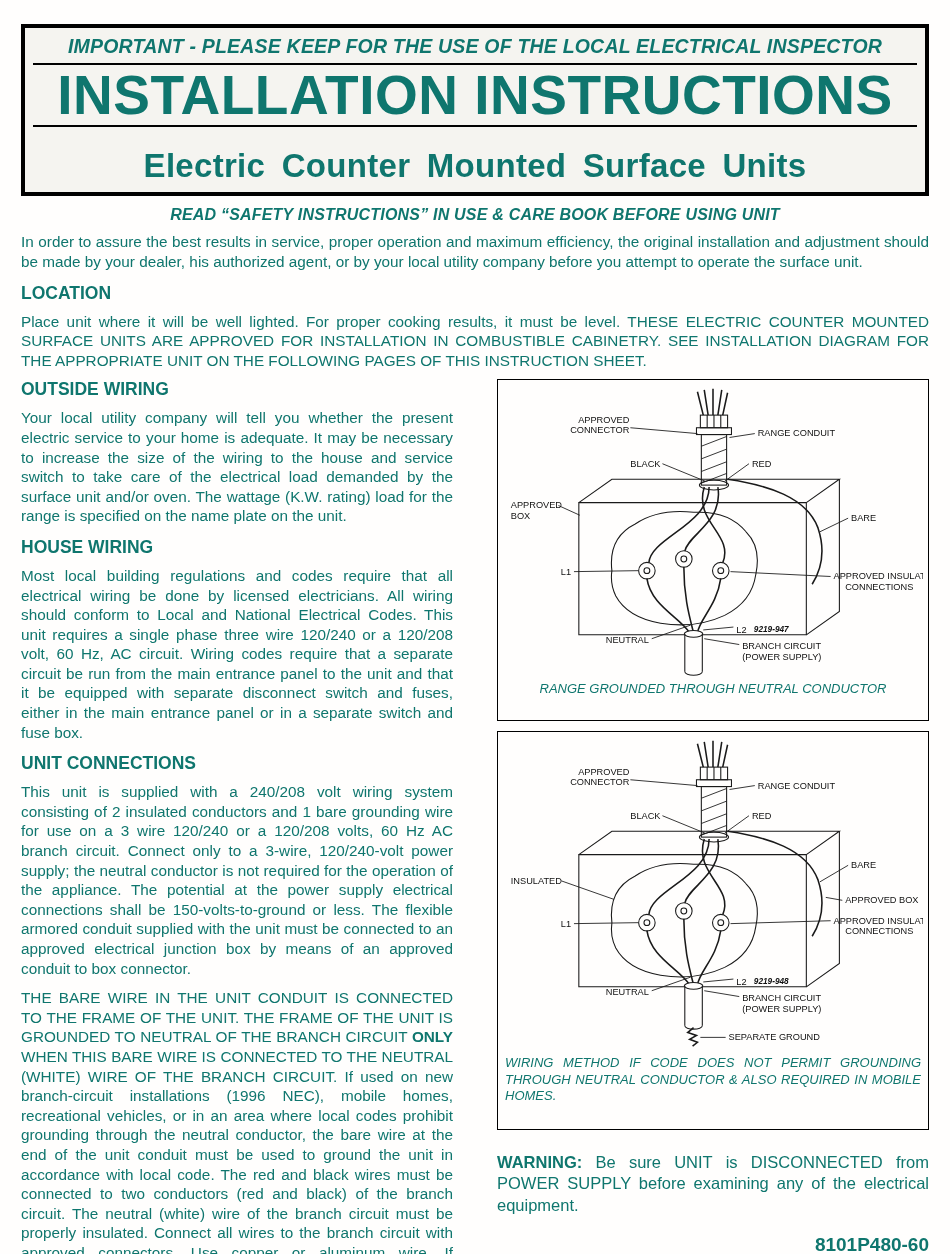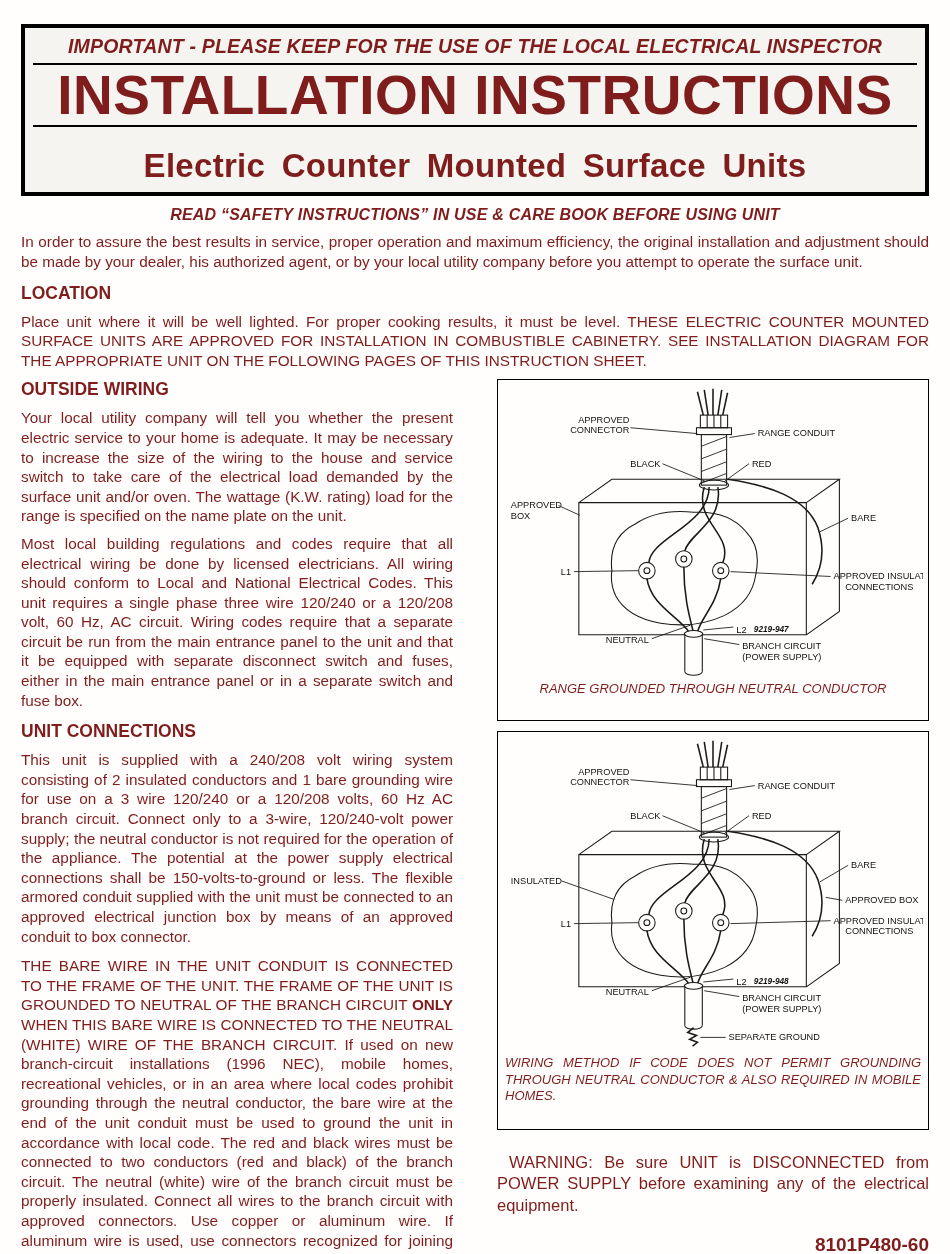--- a/index.html
+++ b/index.html
@@ -1,19 +1,19 @@
 <!DOCTYPE html>
 <html><head>
 <meta charset="utf-8">
 <style>
   * { margin:0; padding:0; box-sizing:border-box; }
   html,body { background:#ffffff; }
   .page {
     width:950px; height:1254px; margin:0 auto; background:#fffefd;
-    font-family:"Liberation Sans", sans-serif; color:#7f1d1d;
+    font-family:"Liberation Sans", sans-serif; color:#0f766e;
     padding:24px 21px 0 21px; overflow:hidden; position:relative;
   }
   
   .title-box {
     border:4px solid #000; background:#f5f4f0; text-align:center;
     padding:5px 8px 7px 8px;
   }
   .title-notice {
     font-size:19.5px; font-weight:bold; font-style:italic;
     border-bottom:2px solid #000; padding:2px 0 5px 0; letter-spacing:0.2px;
@@ -43,21 +43,21 @@
   .dline  { stroke:#1a1a1a; stroke-width:1.1; fill:none; }
   .dwire  { stroke:#1a1a1a; stroke-width:1.6; fill:none; }
   .dlead  { stroke:#1a1a1a; stroke-width:0.9; fill:none; }
   .dfill  { fill:#fffefd; stroke:#1a1a1a; stroke-width:1.1; }
   .dsvg text { font-family:"Liberation Sans", sans-serif; font-size:9.5px; fill:#101010; }
   .dsvg text.figno { font-size:8.5px; font-style:italic; font-weight:bold; }
   .caption-center { text-align:center; font-style:italic; font-size:13px; padding:5px 0 2px 0; }
   .caption-left { text-align:justify; font-style:italic; font-size:13px; line-height:16.5px; padding:4px 2px 2px 2px; }
   
   .warning { font-size:16.5px; line-height:21.5px; text-align:justify; margin-top:22px; }
-  .warning .wlabel { font-weight:normal;margin-left:12px; }
+  .warning .wlabel { font-weight:bold; }
   .footer { text-align:right; margin-top:18px; }
   .part-no { font-weight:bold; font-size:19px; }
   .date { font-size:14px; margin-top:1px; }
 </style>
 </head>
 <body>
 
 <div class="page">
 
   <div class="title-box">
@@ -72,20 +72,21 @@
 
   <div class="section-h">LOCATION</div>
   <div class="body-text">Place unit where it will be well lighted. For proper cooking results, it must be level. THESE ELECTRIC COUNTER MOUNTED SURFACE UNITS ARE APPROVED FOR INSTALLATION IN COMBUSTIBLE CABINETRY. SEE INSTALLATION DIAGRAM FOR THE APPROPRIATE UNIT ON THE FOLLOWING PAGES OF THIS INSTRUCTION SHEET.</div>
 
   <div class="columns">
 
     <div class="col-left">
       <div class="section-h first">OUTSIDE WIRING</div>
       <div class="body-text">Your local utility company will tell you whether the present electric service to your home is adequate. It may be necessary to increase the size of the wiring to the house and service switch to take care of the electrical load demanded by the surface unit and/or oven. The wattage (K.W. rating) load for the range is specified on the name plate on the unit.</div>
 
+      <div class="section-h">HOUSE WIRING</div>
       <div class="body-text">Most local building regulations and codes require that all electrical wiring be done by licensed electricians. All wiring should conform to Local and National Electrical Codes. This unit requires a single phase three wire 120/240 or a 120/208 volt, 60 Hz, AC circuit. Wiring codes require that a separate circuit be run from the main entrance panel to the unit and that it be equipped with separate disconnect switch and fuses, either in the main entrance panel or in a separate switch and fuse box.</div>
 
       <div class="section-h">UNIT CONNECTIONS</div>
       <div class="body-text">This unit is supplied with a 240/208 volt wiring system consisting of 2 insulated conductors and 1 bare grounding wire for use on a 3 wire 120/240 or a 120/208 volts, 60 Hz AC branch circuit. Connect only to a 3-wire, 120/240-volt power supply; the neutral conductor is not required for the operation of the appliance. The potential at the power supply electrical connections shall be 150-volts-to-ground or less. The flexible armored conduit supplied with the unit must be connected to an approved electrical junction box by means of an approved conduit to box connector.</div>
       <div class="body-text para-gap"><span>THE BARE WIRE IN THE UNIT CONDUIT IS CONNECTED TO THE FRAME OF THE UNIT. THE FRAME OF THE UNIT IS GROUNDED TO NEUTRAL OF THE BRANCH CIRCUIT </span><b>ONLY</b><span> WHEN THIS BARE WIRE IS CONNECTED TO THE NEUTRAL (WHITE) WIRE OF THE BRANCH CIRCUIT. If used on new branch-circuit installations (1996 NEC), mobile homes, recreational vehicles, or in an area where local codes prohibit grounding through the neutral conductor, the bare wire at the end of the unit conduit must be used to ground the unit in accordance with local code. The red and black wires must be connected to two conductors (red and black) of the branch circuit. The neutral (white) wire of the branch circuit must be properly insulated. Connect all wires to the branch circuit with approved connectors. Use copper or aluminum wire. If aluminum wire is used, use connectors recognized for joining aluminum to copper.</span></div>
     </div>
 
     <div class="col-right">
 
       <div class="diagram-box">

